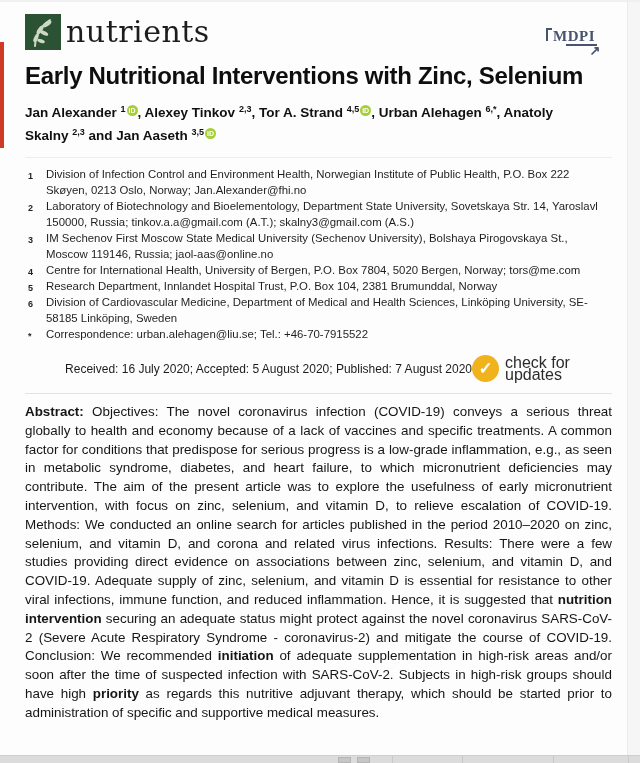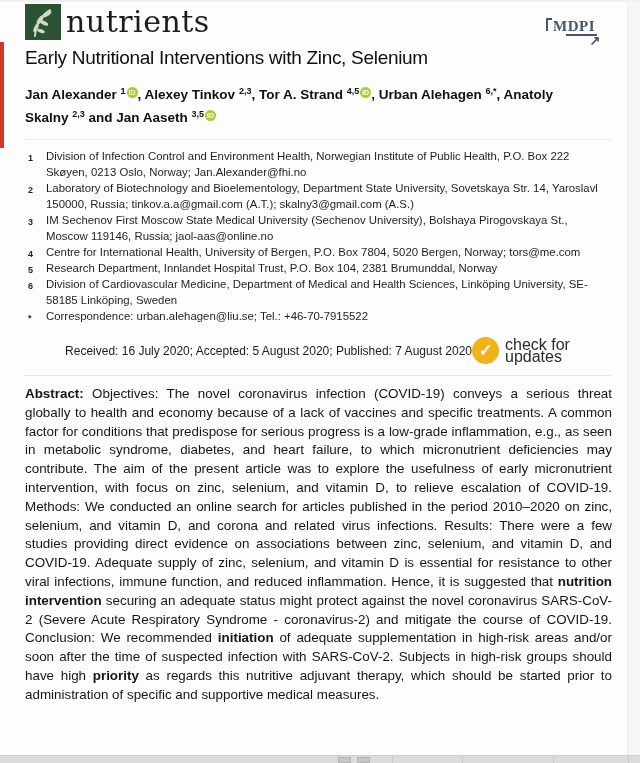--- a/index.html
+++ b/index.html
@@ -4,32 +4,32 @@
 <style>
   * { margin:0; padding:0; box-sizing:border-box; }
   html,body { width:640px; }
   body { font-family:"Liberation Sans", sans-serif; background:#ffffff; }
   .page { position:relative; width:640px; height:763px; background:#fdfdfd; overflow:hidden; }
 
   .top-hairline { position:absolute; top:0; left:0; right:0; height:2px; background:#f0f0f0; }
   .right-gutter { position:absolute; top:2px; right:0; bottom:8px; width:13px; background:#f6f6f6; border-left:1px solid #ececec; }
   .red-accent { position:absolute; left:0; top:42px; width:4px; height:106px; background:#cf3a28; }
 
-  .header { position:relative; height:40px; margin-top:4px; }
+  .header { position:relative; height:40px; margin-top:14px; }
   .logo-square { position:absolute; left:25px; top:0; width:36px; height:36px; background:#2c5234; }
   .logo-square svg { display:block; margin:3px auto 0; }
   .wordmark { position:absolute; left:66px; top:0; font-family:"DejaVu Serif","Liberation Serif",serif; font-size:30px; line-height:36px; color:#1d1d1d; letter-spacing:0.5px; }
   .mdpi { position:absolute; left:546px; top:14px; color:#49536f; font-weight:bold; font-size:15px; letter-spacing:0.5px;font-family:Liberation Serif, serif; }
   .mdpi .bracket { display:inline-block; width:6px; height:13px; border-left:2px solid #49536f; border-top:2px solid #49536f; margin-right:1px; vertical-align:top; }
   .mdpi .underline { position:absolute; left:20px; right:-2px; top:16px; height:2px; background:#49536f; }
   .mdpi .arrow { position:absolute; right:-6px; top:15px; font-size:13px; font-weight:bold; }
 
   .content { padding:0 28px 0 25px; }
   .review-label { margin-top:22px; font-size:13px; font-style:italic; color:#3f3f3f; }
-  .title { margin-top:0; font-size:19px; line-height:27px; font-weight:normal; color:#0e0e0e; letter-spacing:-0.3px; }
+  .title { margin-top:8px; font-size:24px; line-height:27px; font-weight:bold; color:#0e0e0e; letter-spacing:-0.3px; }
 
   .authors { margin-top:13px; font-size:13.5px; font-weight:bold; color:#101010; line-height:21px; padding-bottom:9px; border-bottom:1px solid #ededed; }
   .authors sup, .auth-sup { font-size:9px; font-weight:bold; position:relative; top:-5px; }
   .orcid { display:inline-block; width:11px; height:11px; border-radius:50%; background:#a6ce39; color:#ffffff; font-size:7px; font-weight:bold; line-height:11px; text-align:center; position:relative; top:-4px; margin-left:1px; }
 
   .affiliations { margin-top:8px; }
   .aff-row { display:flex; font-size:11.4px; line-height:16px; color:#1f1f1f; }
   .aff-num { width:21px; flex:0 0 21px; font-size:9px; font-weight:bold; position:relative; top:2px; padding-left:3px; }
   .aff-text { flex:1; padding-right:10px; }
 

